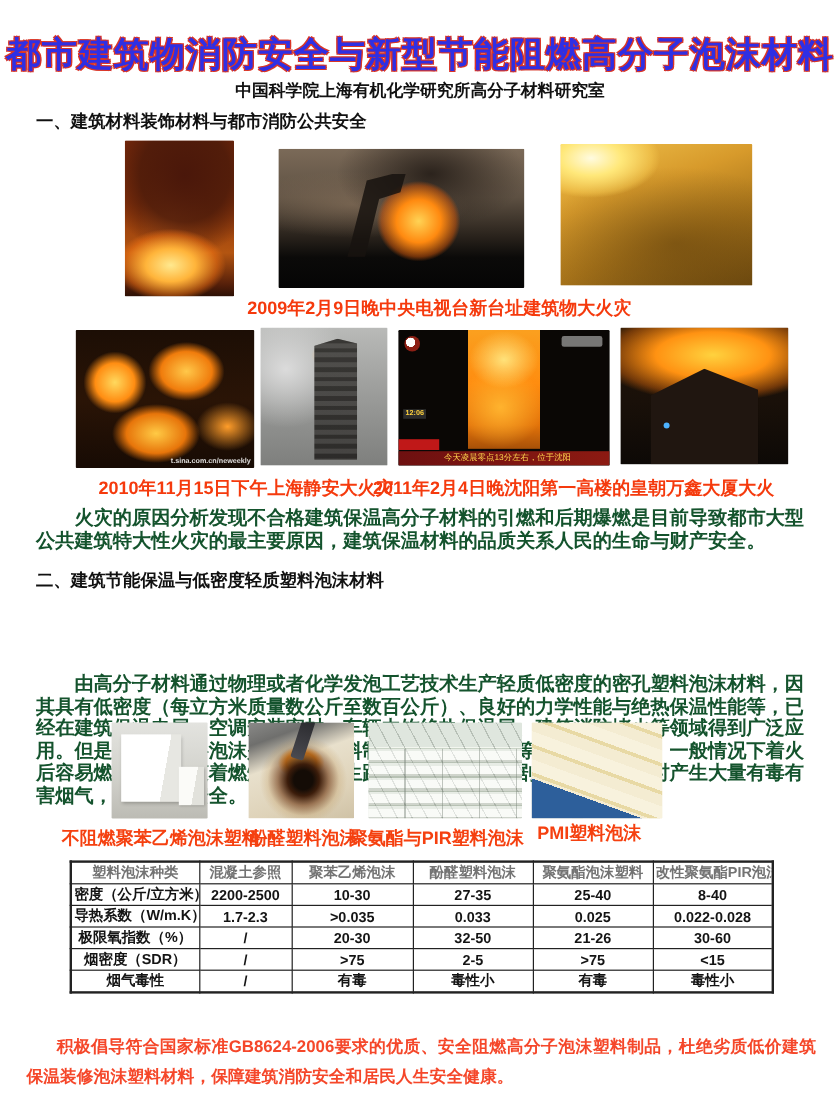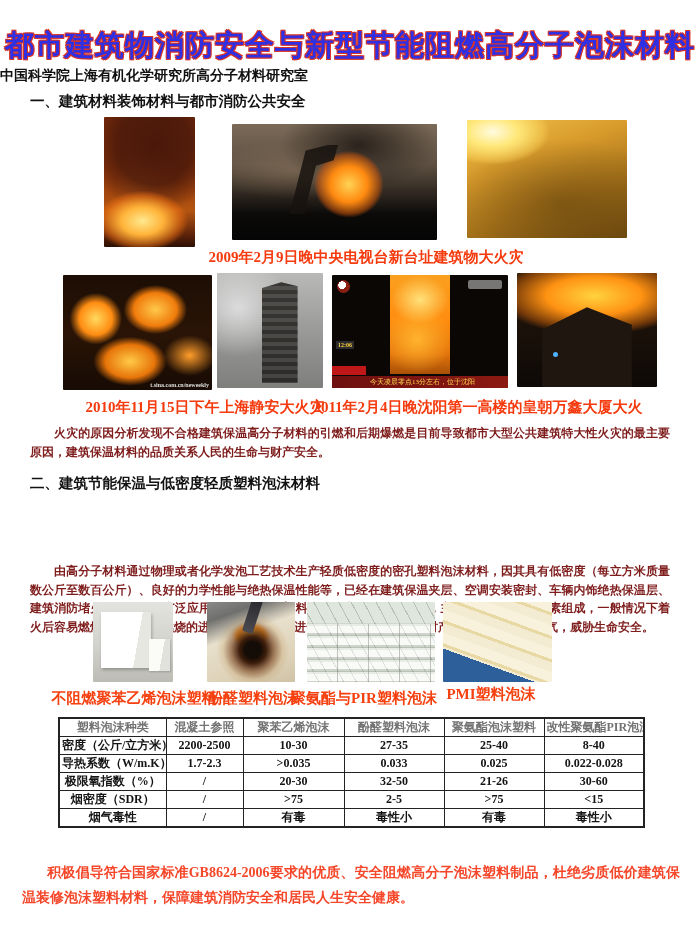--- a/index.html
+++ b/index.html
@@ -1,29 +1,29 @@
 <!DOCTYPE html>
 <html><head>
 <meta charset="utf-8">
 <style>
   html,body{margin:0;padding:0;background:#ffffff;}
   #poster{
     position:relative;width:700px;height:933px;background:#ffffff;overflow:hidden;
-    font-family:Liberation Serif, serif;color:#1a1a1a;
+    font-family:Liberation Sans, sans-serif;color:#1a1a1a;
   }
   .abs{position:absolute;}
   
   .main-title{
     top:26px;left:0;width:700px;text-align:center;
     font-size:29px;font-weight:800;letter-spacing:1px;color:#2f2fe4;
     text-shadow:-1px -1px 0 #d93527,1px -1px 0 #d93527,-1px 1px 0 #d93527,1px 1px 0 #d93527;
     white-space:nowrap;
   }
   .sub-title{
-    top:67px;left:0;width:700px;
+    top:67px;left:0;width:700px;text-align:center;
     font-size:14px;font-weight:700;color:#111;white-space:nowrap;
   }
   .sec-heading{
     left:30px;font-size:14.5px;font-weight:800;color:#111;white-space:nowrap;
   }
   
   .photo{position:absolute;overflow:hidden;border-radius:1px;}
   
   .p-plume{left:104px;top:117px;width:91px;height:130px;
     background:
@@ -80,21 +80,21 @@
   .p-huangchao{left:517px;top:273px;width:140px;height:114px;
     background:
       radial-gradient(ellipse 85% 42% at 55% 20%,#ffd23e 0%,#ff9212 40%,rgba(200,95,10,.5) 70%,rgba(200,95,10,0) 82%),
       linear-gradient(180deg,#231607 0%,#191009 55%,#0d0906 100%);}
   .hc-building{position:absolute;left:18%;top:30%;width:64%;height:70%;background:#201610;
     clip-path:polygon(0 28%,50% 0,100% 22%,100% 100%,0 100%);}
   .hc-dot{position:absolute;left:26%;bottom:26%;width:5px;height:5px;border-radius:50%;background:#4db2ff;}
   
   .caption{position:absolute;font-size:15px;font-weight:700;color:#f53a0d;white-space:nowrap;transform:translateX(-50%);}
   
-  .para{position:absolute;left:30px;width:640px;font-size:12px;font-weight:600;line-height:18.5px;color:#7f1d1d;text-align:justify;}
+  .para{position:absolute;left:30px;width:640px;font-size:16px;font-weight:600;line-height:18.5px;color:#14532d;text-align:justify;}
   .para p{margin:0;text-indent:2em;}
   
   .f-eps{left:93px;top:602px;width:80px;height:80px;
     background:linear-gradient(180deg,#e3e3df 0%,#d2d2cc 55%,#bcbbb4 100%);}
   .eps-block{position:absolute;left:10%;top:12%;width:62%;height:70%;
     background:linear-gradient(100deg,#ffffff 0 70%,#e7e7e2 70% 100%);box-shadow:1px 2px 3px rgba(0,0,0,.25);}
   .eps-block2{position:absolute;right:4%;bottom:14%;width:26%;height:40%;
     background:linear-gradient(100deg,#fbfbf8 0 60%,#e2e2dc 60% 100%);box-shadow:1px 1px 2px rgba(0,0,0,.2);}
   .f-phenolic{left:207px;top:602px;width:88px;height:80px;
     background:

